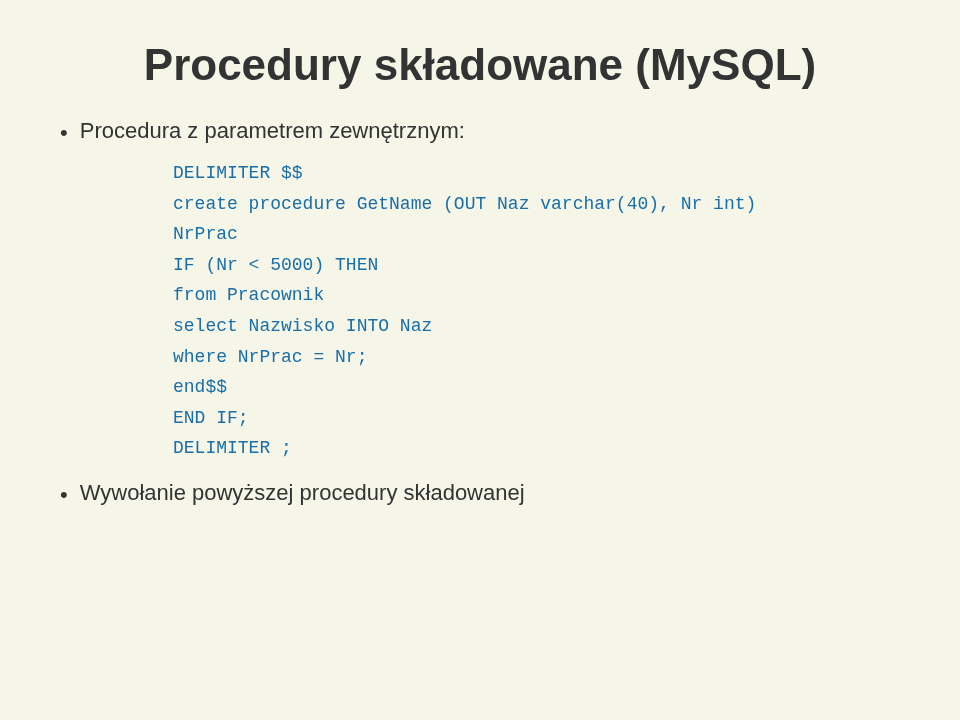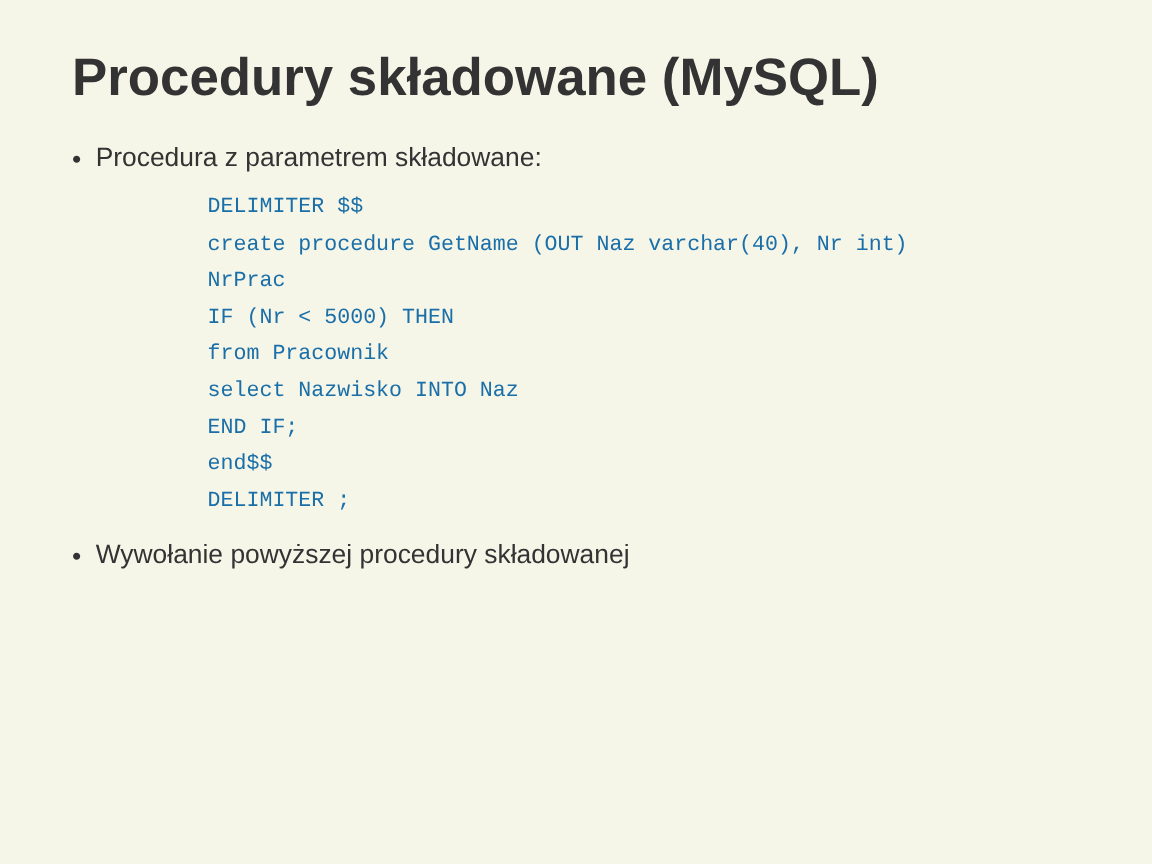--- a/index.html
+++ b/index.html
@@ -21,21 +21,21 @@
       height: 720px;
       padding: 40px 60px;
       background-color: #f5f5e8;
     }
 
     .title {
       font-size: 44px;
       font-weight: bold;
       color: #333333;
       margin-bottom: 28px;
-      text-align: left;
+      text-align: center;
     }
 
     .bullet-section {
       margin-bottom: 16px;
     }
 
     .bullet-item {
       display: flex;
       align-items: flex-start;
       margin-bottom: 12px;
@@ -76,31 +76,32 @@
 </head>
 <body>
 
 <div class="page">
 
   <h1 class="title">Procedury składowane (MySQL)</h1>
 
   <div class="bullet-section">
     <div class="bullet-item">
       <span class="bullet-dot">•</span>
-      <span class="bullet-text">Procedura z parametrem składowane:</span>
+      <span class="bullet-text">Procedura z parametrem zewnętrznym:</span>
     </div>
     <div class="code-block">
       <span class="code-line">DELIMITER $$</span>
       <span class="code-line">create procedure GetName (OUT Naz varchar(40), Nr int)</span>
       <span class="code-line">NrPrac</span>
       <span class="code-line">IF (Nr &lt; 5000) THEN</span>
       <span class="code-line">from Pracownik</span>
       <span class="code-line">select Nazwisko INTO Naz</span>
+      <span class="code-line">where NrPrac = Nr;</span>
+      <span class="code-line">end$$</span>
       <span class="code-line">END IF;</span>
-      <span class="code-line">end$$</span>
       <span class="code-line">DELIMITER ;</span>
     </div>
   </div>
 
   <div class="bullet-section bullet-item-2">
     <div class="bullet-item">
       <span class="bullet-dot">•</span>
       <span class="bullet-text">Wywołanie powyższej procedury składowanej</span>
     </div>
   </div>

